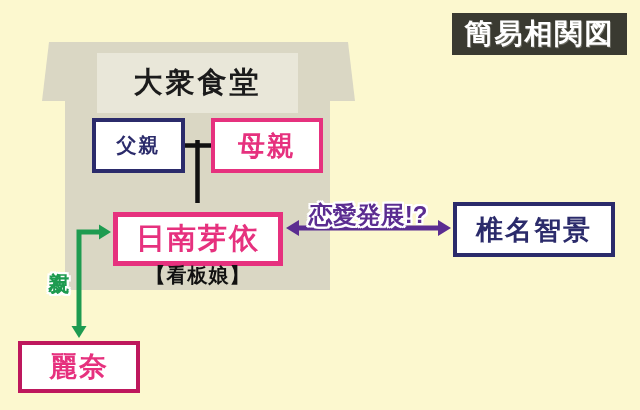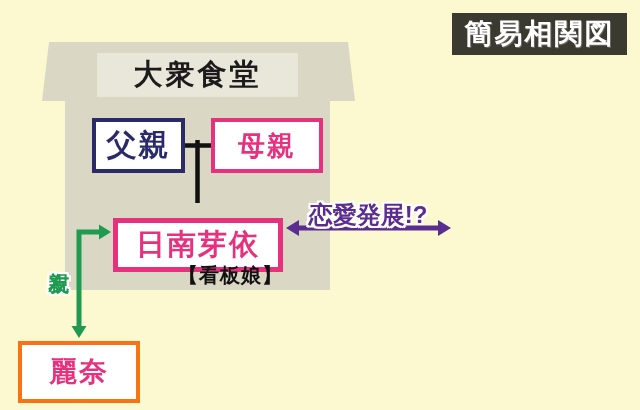--- a/index.html
+++ b/index.html
@@ -28,50 +28,50 @@
     position:absolute;left:42px;top:42px;width:313px;height:59px;
     background:#DAD7C4;
     -webkit-clip-path:polygon(7px 0, 306px 0, 100% 100%, 0 100%);
     clip-path:polygon(7px 0, 306px 0, 100% 100%, 0 100%);
   }
   .building-body{
     position:absolute;left:65px;top:101px;width:265px;height:189px;
     background:#DAD7C4;
   }
   .sign{
-    position:absolute;left:97px;top:53px;width:201px;height:44px;
+    position:absolute;left:97px;top:53px;width:201px;height:60px;
     background:#E9E7D9;
     display:flex;align-items:center;justify-content:center;
     font-family:"Liberation Serif", serif;
     font-weight:bold;font-size:29px;letter-spacing:3px;color:#1b1b1b;
   }
   
   .node{
     position:absolute;background:#FFFFFF;
     display:flex;align-items:center;justify-content:center;
     font-family:"Liberation Serif", serif;
     font-weight:bold;box-sizing:border-box;
   }
   .node-father{left:92px;top:118px;width:93px;height:55px;
-    border:4px solid #2B2B6B;color:#2B2B6B;font-size:30px;letter-spacing:2px;}
+    border:4px solid #2B2B6B;color:#2B2B6B;font-size:20px;letter-spacing:2px;}
   .node-mother{left:211px;top:118px;width:112px;height:55px;
     border:4px solid #E6317E;color:#E6317E;font-size:27px;letter-spacing:2px;}
-  .node-mei{left:113px;top:218px;width:170px;height:54px;
+  .node-mei{left:113px;top:212px;width:170px;height:54px;
     border:5px solid #E6317E;color:#E6317E;font-size:29px;letter-spacing:2px;}
   .node-shiina{left:453px;top:202px;width:162px;height:55px;
     border:4px solid #2B2B6B;color:#2B2B6B;font-size:27px;letter-spacing:2px;}
-  .node-rena{left:18px;top:341px;width:122px;height:62px;
-    border:4px solid #f97316;color:#E6317E;font-size:28px;letter-spacing:2px;}
+  .node-rena{left:18px;top:341px;width:122px;height:52px;
+    border:4px solid #be185d;color:#E6317E;font-size:28px;letter-spacing:2px;}
   
   .caption{
     position:absolute;text-align:center;color:#111111;
     font-weight:bold;font-size:20px;letter-spacing:1px;
     font-family:"Liberation Sans", sans-serif;
   }
-  .caption-kanban{left:113px;top:262px;width:170px;text-align:right;}
+  .caption-kanban{left:113px;top:262px;width:170px;}
   .caption-joren{left:453px;top:261px;width:162px;}
   
   .edge-label-romance{
     position:absolute;left:288px;top:199px;width:160px;text-align:center;
     color:#5B2D91;font-weight:bold;font-size:24px;
     text-shadow:-2px -2px 0 #FFF, 2px -2px 0 #FFF, -2px 2px 0 #FFF, 2px 2px 0 #FFF,
                  0 -2px 0 #FFF, 0 2px 0 #FFF, -2px 0 0 #FFF, 2px 0 0 #FFF;
   }
   .edge-label-friend{
     position:absolute;left:45px;top:254px;
@@ -106,18 +106,19 @@
 
     <path d="M100 232 L79 232 L79 326" stroke="#1E9B50" stroke-width="5" fill="none"></path>
     <polygon points="111,232 99,224.5 99,239.5" fill="#1E9B50"></polygon>
     <polygon points="79,338 71.5,326 86.5,326" fill="#1E9B50"></polygon>
   </svg>
 
   <div class="node node-father">父親</div>
   <div class="node node-mother">母親</div>
   <div class="node node-mei">日南芽依</div>
   <div class="caption caption-kanban">【看板娘】</div>
+  <div class="node node-shiina">椎名智景</div>
   <div class="node node-rena">麗奈</div>
 
   <div class="edge-label-romance">恋愛発展!?</div>
   <div class="edge-label-friend">親友</div>
 
 </div>
 
 </body></html>

